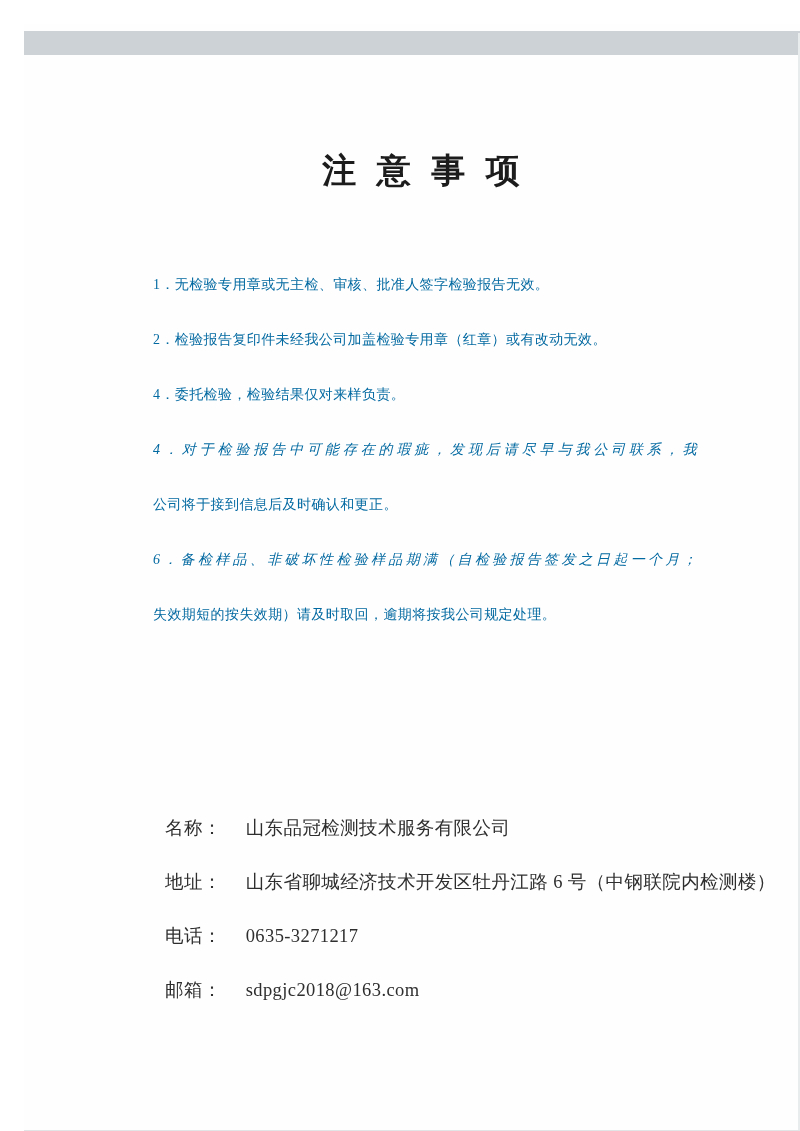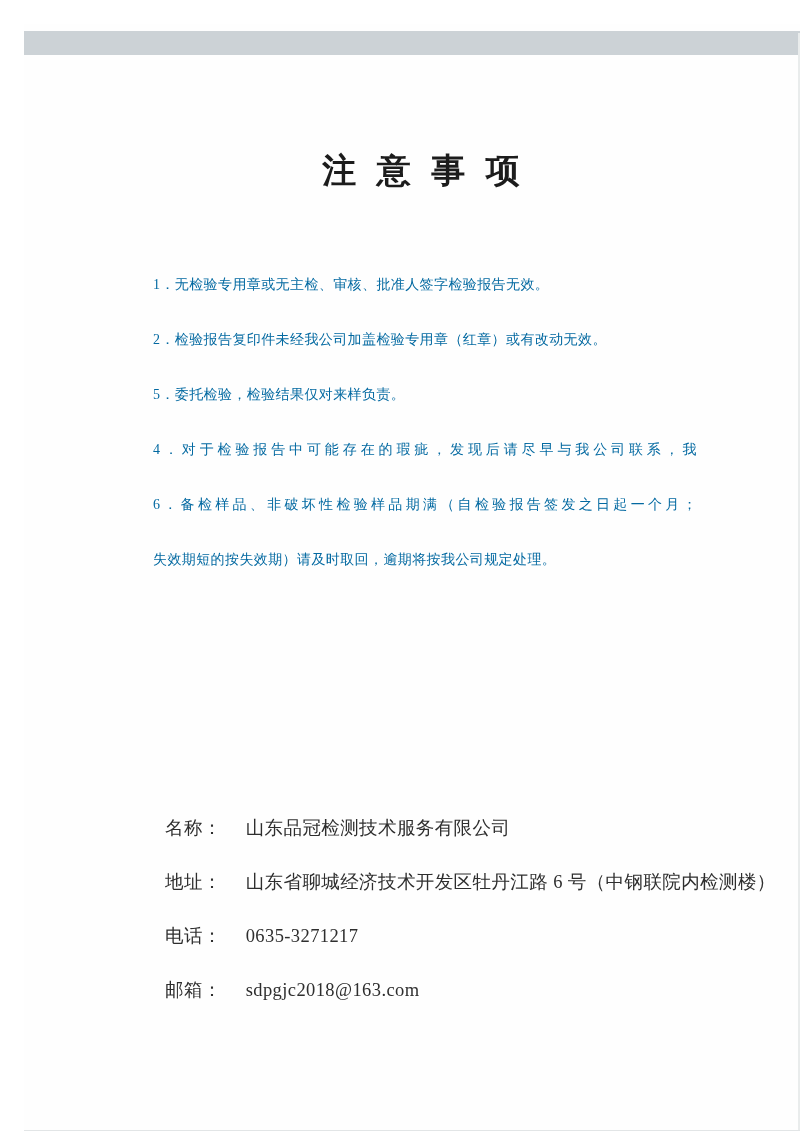--- a/index.html
+++ b/index.html
@@ -46,20 +46,21 @@
   .note-line {
     display: block;
     height: 55px;
     line-height: 30px;
     white-space: nowrap;
   }
   .note-line.justified {
     white-space: normal;
     text-align: justify;
     text-align-last: justify;
+    font-style: italic;
   }
   .contact {
     position: absolute;
     top: 765px; left: 105px; width: 620px;
     font-size: 18.5px;
     color: #2e2e2e;
     letter-spacing: 0.4px;
   }
   .contact-row {
     display: block;
@@ -76,22 +77,23 @@
 
   <div class="scan-edge-top"></div>
   <div class="scan-edge-right"></div>
   <div class="scan-edge-bottom"></div>
 
   <h1 class="doc-title">注 意 事 项</h1>
 
   <div class="notes">
     <span class="note-line">1．无检验专用章或无主检、审核、批准人签字检验报告无效。</span>
     <span class="note-line">2．检验报告复印件未经我公司加盖检验专用章（红章）或有改动无效。</span>
-    <span class="note-line">5．委托检验，检验结果仅对来样负责。</span>
+    <span class="note-line">4．委托检验，检验结果仅对来样负责。</span>
     <span class="note-line justified">4．对于检验报告中可能存在的瑕疵，发现后请尽早与我公司联系，我</span>
+    <span class="note-line">公司将于接到信息后及时确认和更正。</span>
     <span class="note-line justified">6．备检样品、非破坏性检验样品期满（自检验报告签发之日起一个月；</span>
     <span class="note-line">失效期短的按失效期）请及时取回，逾期将按我公司规定处理。</span>
   </div>
 
   <div class="contact">
     <span class="contact-row"><span>名称：</span><span class="value">山东品冠检测技术服务有限公司</span></span>
     <span class="contact-row"><span>地址：</span><span class="value">山东省聊城经济技术开发区牡丹江路 6 号（中钢联院内检测楼）</span></span>
     <span class="contact-row"><span>电话：</span><span class="value">0635-3271217</span></span>
     <span class="contact-row"><span>邮箱：</span><span class="value">sdpgjc2018@163.com</span></span>
   </div>

